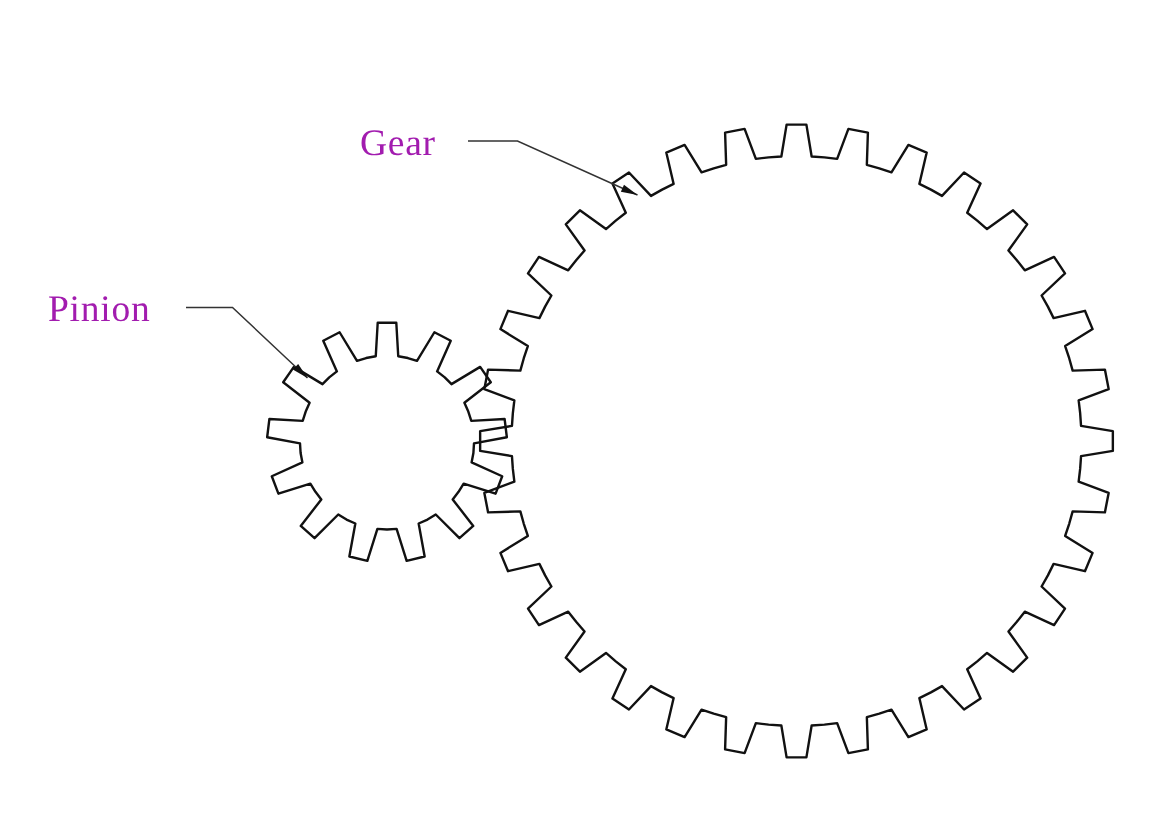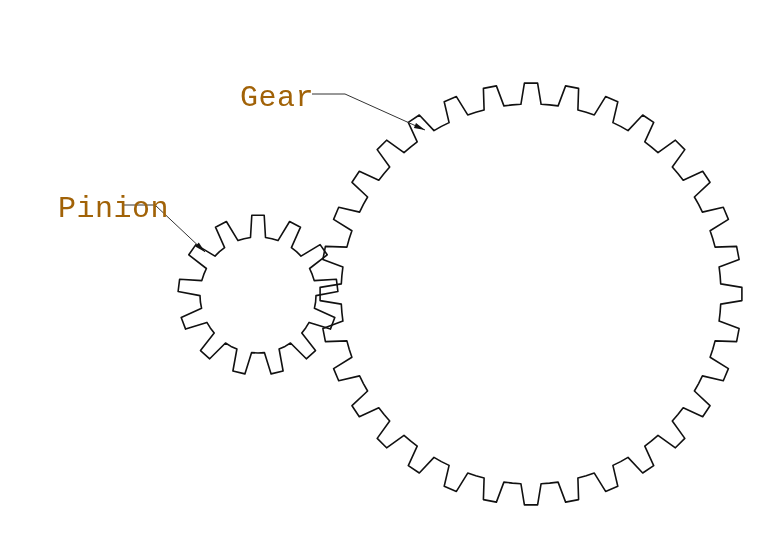--- a/index.html
+++ b/index.html
@@ -1,20 +1,20 @@
 <!DOCTYPE html>
 <html><head>
   <meta charset="utf-8">
   <style>
     html, body { margin: 0; padding: 0; background: #ffffff; }
     body { width: 768px; height: 543px; overflow: hidden; position: relative; font-family: "DejaVu Sans", sans-serif; }
     #canvas { position: absolute; left: 0; top: 0; width: 768px; height: 543px; }
-    .label { position: absolute; font-family: Liberation Mono, monospace; font-size: 30px; color: #a16207; line-height: 1; letter-spacing: 0.5px; }
+    .label { position: absolute; font-family: Liberation Serif, serif; font-size: 25px; color: #a21caf; line-height: 1; letter-spacing: 0.5px; }
     #label-gear { left: 240px; top: 83px; }
-    #label-pinion { left: 58px; top: 194px; }
+    #label-pinion { left: 32px; top: 194px; }
     .gear-outline { fill: none; stroke: #111111; stroke-width: 1.6; stroke-linejoin: round; }
     .leader { fill: none; stroke: #333333; stroke-width: 1; }
     .arrowhead { fill: #111111; }
   </style>
 </head>
 <body>
 
 <svg id="canvas" viewBox="0 0 768 543" xmlns="http://www.w3.org/2000/svg">
   <path id="pinion-path" class="gear-outline" d="M244.1,238.7 L250.5,237.5 L251.8,215.2 L264.2,215.2 L265.5,237.5 L271.9,238.7 L278.0,240.6 L289.6,221.5 L300.5,227.2 L291.4,247.6 L296.5,251.6 L301.0,256.1 L320.1,244.6 L327.2,254.8 L309.6,268.5 L312.2,274.4 L314.2,280.6 L336.4,279.3 L337.9,291.5 L316.0,295.6 L315.6,302.0 L314.4,308.3 L334.8,317.5 L330.4,329.1 L309.1,322.4 L305.7,327.9 L301.8,333.0 L315.5,350.6 L306.3,358.8 L290.5,343.0 L285.0,346.4 L279.1,349.0 L283.1,371.0 L271.1,373.9 L264.4,352.6 L258.0,353.0 L251.6,352.6 L244.9,373.9 L232.9,371.0 L236.9,349.0 L231.0,346.4 L225.5,343.0 L209.7,358.8 L200.5,350.6 L214.2,333.0 L210.3,327.9 L206.9,322.4 L185.6,329.1 L181.2,317.5 L201.6,308.3 L200.4,302.0 L200.0,295.6 L178.1,291.5 L179.6,279.3 L201.8,280.6 L203.8,274.4 L206.4,268.5 L188.8,254.8 L195.9,244.6 L215.0,256.1 L219.5,251.6 L224.6,247.6 L215.5,227.2 L226.4,221.5 L238.0,240.6 Z"></path>
   <path id="gear-path" class="gear-outline" d="M512.4,104.9 L520.9,104.3 L524.4,83.1 L537.6,83.1 L541.1,104.3 L549.6,104.9 L558.1,105.9 L565.6,85.9 L578.6,88.4 L577.9,109.9 L586.2,112.2 L594.3,114.9 L605.6,96.6 L617.8,101.7 L612.9,122.6 L620.6,126.4 L628.0,130.6 L642.7,115.0 L653.7,122.3 L644.8,141.8 L651.5,147.1 L658.0,152.7 L675.4,140.2 L684.8,149.6 L672.3,167.0 L677.9,173.5 L683.2,180.2 L702.7,171.3 L710.0,182.3 L694.4,197.0 L698.6,204.4 L702.4,212.1 L723.3,207.2 L728.4,219.4 L710.1,230.7 L712.8,238.8 L715.1,247.1 L736.6,246.4 L739.1,259.4 L719.1,266.9 L720.1,275.4 L720.7,283.9 L741.9,287.4 L741.9,300.6 L720.7,304.1 L720.1,312.6 L719.1,321.1 L739.1,328.6 L736.6,341.6 L715.1,340.9 L712.8,349.2 L710.1,357.3 L728.4,368.6 L723.3,380.8 L702.4,375.9 L698.6,383.6 L694.4,391.0 L710.0,405.7 L702.7,416.7 L683.2,407.8 L677.9,414.5 L672.3,421.0 L684.8,438.4 L675.4,447.8 L658.0,435.3 L651.5,440.9 L644.8,446.2 L653.7,465.7 L642.7,473.0 L628.0,457.4 L620.6,461.6 L612.9,465.4 L617.8,486.3 L605.6,491.4 L594.3,473.1 L586.2,475.8 L577.9,478.1 L578.6,499.6 L565.6,502.1 L558.1,482.1 L549.6,483.1 L541.1,483.7 L537.6,504.9 L524.4,504.9 L520.9,483.7 L512.4,483.1 L503.9,482.1 L496.4,502.1 L483.4,499.6 L484.1,478.1 L475.8,475.8 L467.7,473.1 L456.4,491.4 L444.2,486.3 L449.1,465.4 L441.4,461.6 L434.0,457.4 L419.3,473.0 L408.3,465.7 L417.2,446.2 L410.5,440.9 L404.0,435.3 L386.6,447.8 L377.2,438.4 L389.7,421.0 L384.1,414.5 L378.8,407.8 L359.3,416.7 L352.0,405.7 L367.6,391.0 L363.4,383.6 L359.6,375.9 L338.7,380.8 L333.6,368.6 L351.9,357.3 L349.2,349.2 L346.9,340.9 L325.4,341.6 L322.9,328.6 L342.9,321.1 L341.9,312.6 L341.3,304.1 L320.1,300.6 L320.1,287.4 L341.3,283.9 L341.9,275.4 L342.9,266.9 L322.9,259.4 L325.4,246.4 L346.9,247.1 L349.2,238.8 L351.9,230.7 L333.6,219.4 L338.7,207.2 L359.6,212.1 L363.4,204.4 L367.6,197.0 L352.0,182.3 L359.3,171.3 L378.8,180.2 L384.1,173.5 L389.7,167.0 L377.2,149.6 L386.6,140.2 L404.0,152.7 L410.5,147.1 L417.2,141.8 L408.3,122.3 L419.3,115.0 L434.0,130.6 L441.4,126.4 L449.1,122.6 L444.2,101.7 L456.4,96.6 L467.7,114.9 L475.8,112.2 L484.1,109.9 L483.4,88.4 L496.4,85.9 L503.9,105.9 Z"></path>

